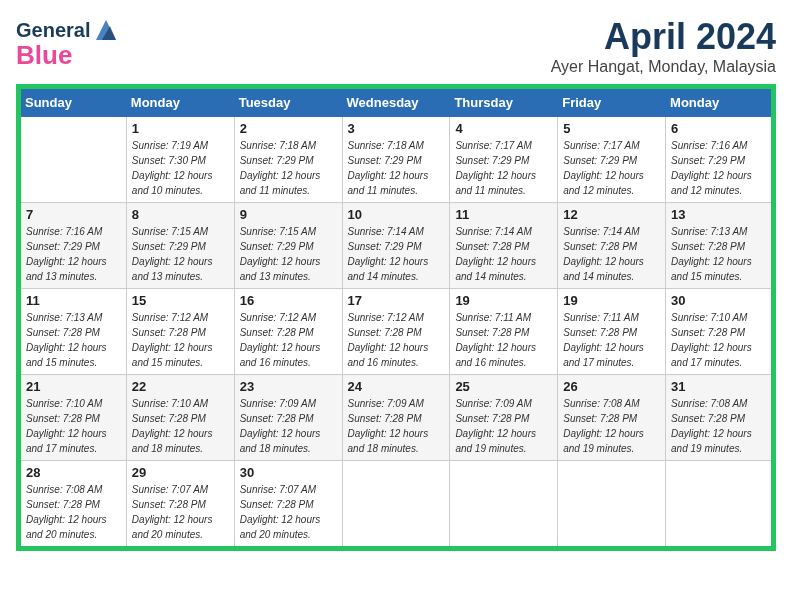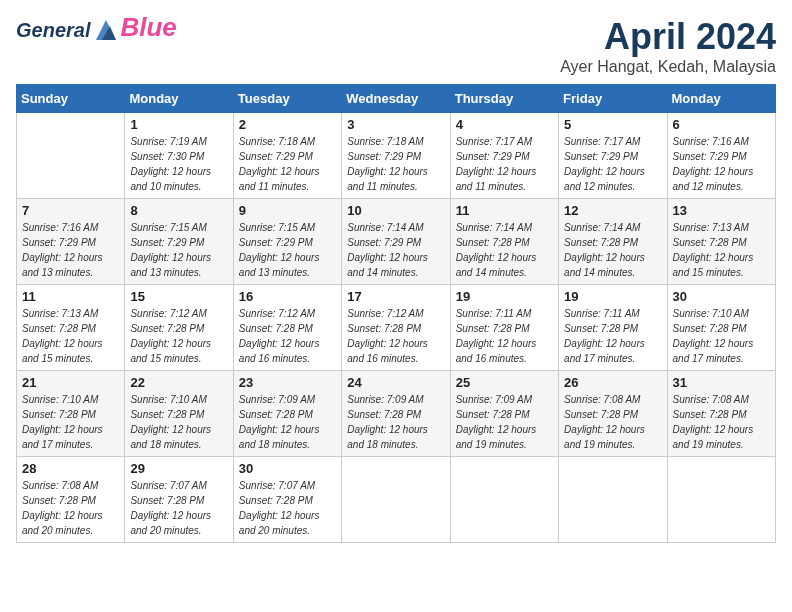--- a/index.html
+++ b/index.html
@@ -25,21 +25,21 @@
       font-weight: bold;
       color: #1a3a5c;
     }
     .subtitle {
       font-size: 16px;
       color: #444;
     }
     .calendar {
       width: 100%;
       border-collapse: collapse;
-      border: 1px solid #22c55e;
+      border: 5px solid #22c55e;
       padding-left: 20px;
     }
     .calendar th {
       background-color: #2a6db5;
       color: #fff;
       font-size: 13px;
       font-weight: bold;
       padding: 6px 4px;
       text-align: left;
       border: 1px solid #2a6db5;
@@ -67,23 +67,22 @@
       font-size: 10px;
       line-height: 1.5;
       color: #333;
       font-style: italic;
     }
     .empty-cell {
       background: #f9f9f9;
     }
     .logo-wrapper {
       display: flex;
-      flex-direction: row;
+      flex-direction: column;
       align-items: flex-start;
-      font-style: italic;
     }
     .logo-line1 {
       font-size: 20px;
       font-weight: 900;
       color: #1a3a5c;
       display: flex;
       align-items: center;
     }
   </style>
 </head>
@@ -95,21 +94,21 @@
       <span>General</span>
       <svg width="28" height="28" viewBox="0 0 28 28" style="margin-left:2px">
         <polygon points="4,24 14,4 24,24" fill="#2a6db5" opacity="0.85"></polygon>
         <polygon points="10,24 18,10 24,24" fill="#1a3a5c" opacity="0.7"></polygon>
       </svg>
     </div>
     <div style="font-size:26px;font-weight:900;color:#ec4899;margin-top:-4px;">Blue</div>
   </div>
   <div class="title-area">
     <div class="month-title">April 2024</div>
-    <div class="subtitle">Ayer Hangat, Kedah, Malaysia</div>
+    <div class="subtitle">Ayer Hangat, Monday, Malaysia</div>
   </div>
 </div>
 
 <table class="calendar">
   <thead>
     <tr>
       <th>Sunday</th>
       <th>Monday</th>
       <th>Tuesday</th>
       <th>Wednesday</th>

